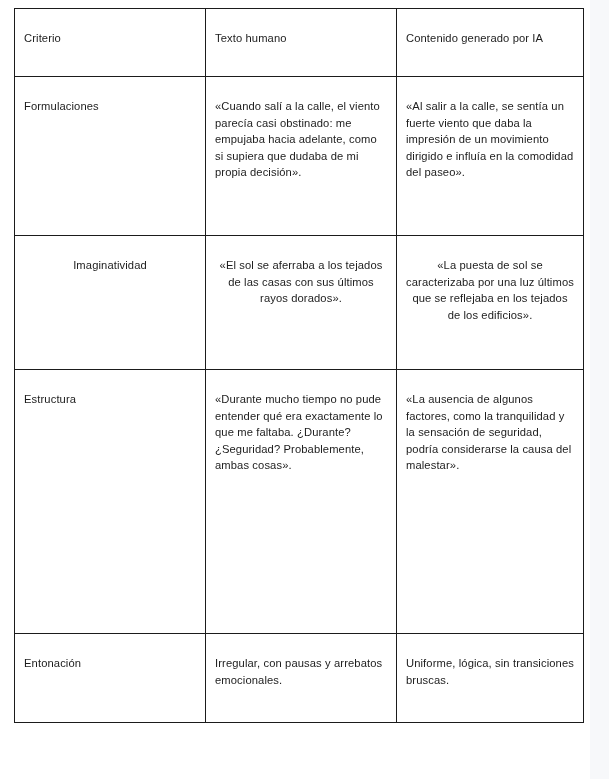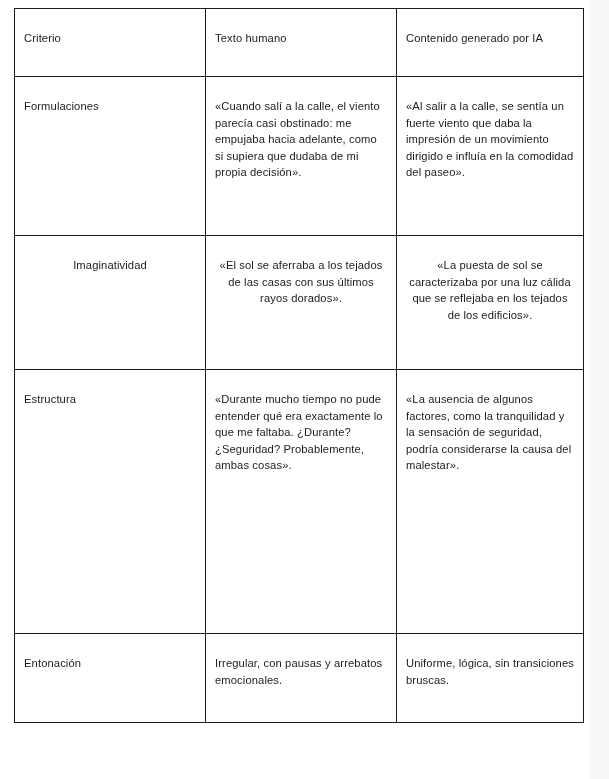--- a/index.html
+++ b/index.html
@@ -113,21 +113,21 @@
         </tr>
 
         <tr class="row-1">
           <td>
             <span class="cell-text">Imaginatividad</span>
           </td>
           <td>
             <span class="cell-text">«El sol se aferraba a los tejados de las casas con sus últimos rayos dorados».</span>
           </td>
           <td>
-            <span class="cell-text">«La puesta de sol se caracterizaba por una luz cálida que se reflejaba en los tejados de los edificios».</span>
+            <span class="cell-text">«La puesta de sol se caracterizaba por una luz últimos que se reflejaba en los tejados de los edificios».</span>
           </td>
         </tr>
 
         <tr class="row-2">
           <td>
             <span class="cell-text">Estructura</span>
           </td>
           <td>
             <span class="cell-text">«Durante mucho tiempo no pude entender qué era exactamente lo que me faltaba. ¿Durante? ¿Seguridad? Probablemente, ambas cosas».</span>
           </td>

